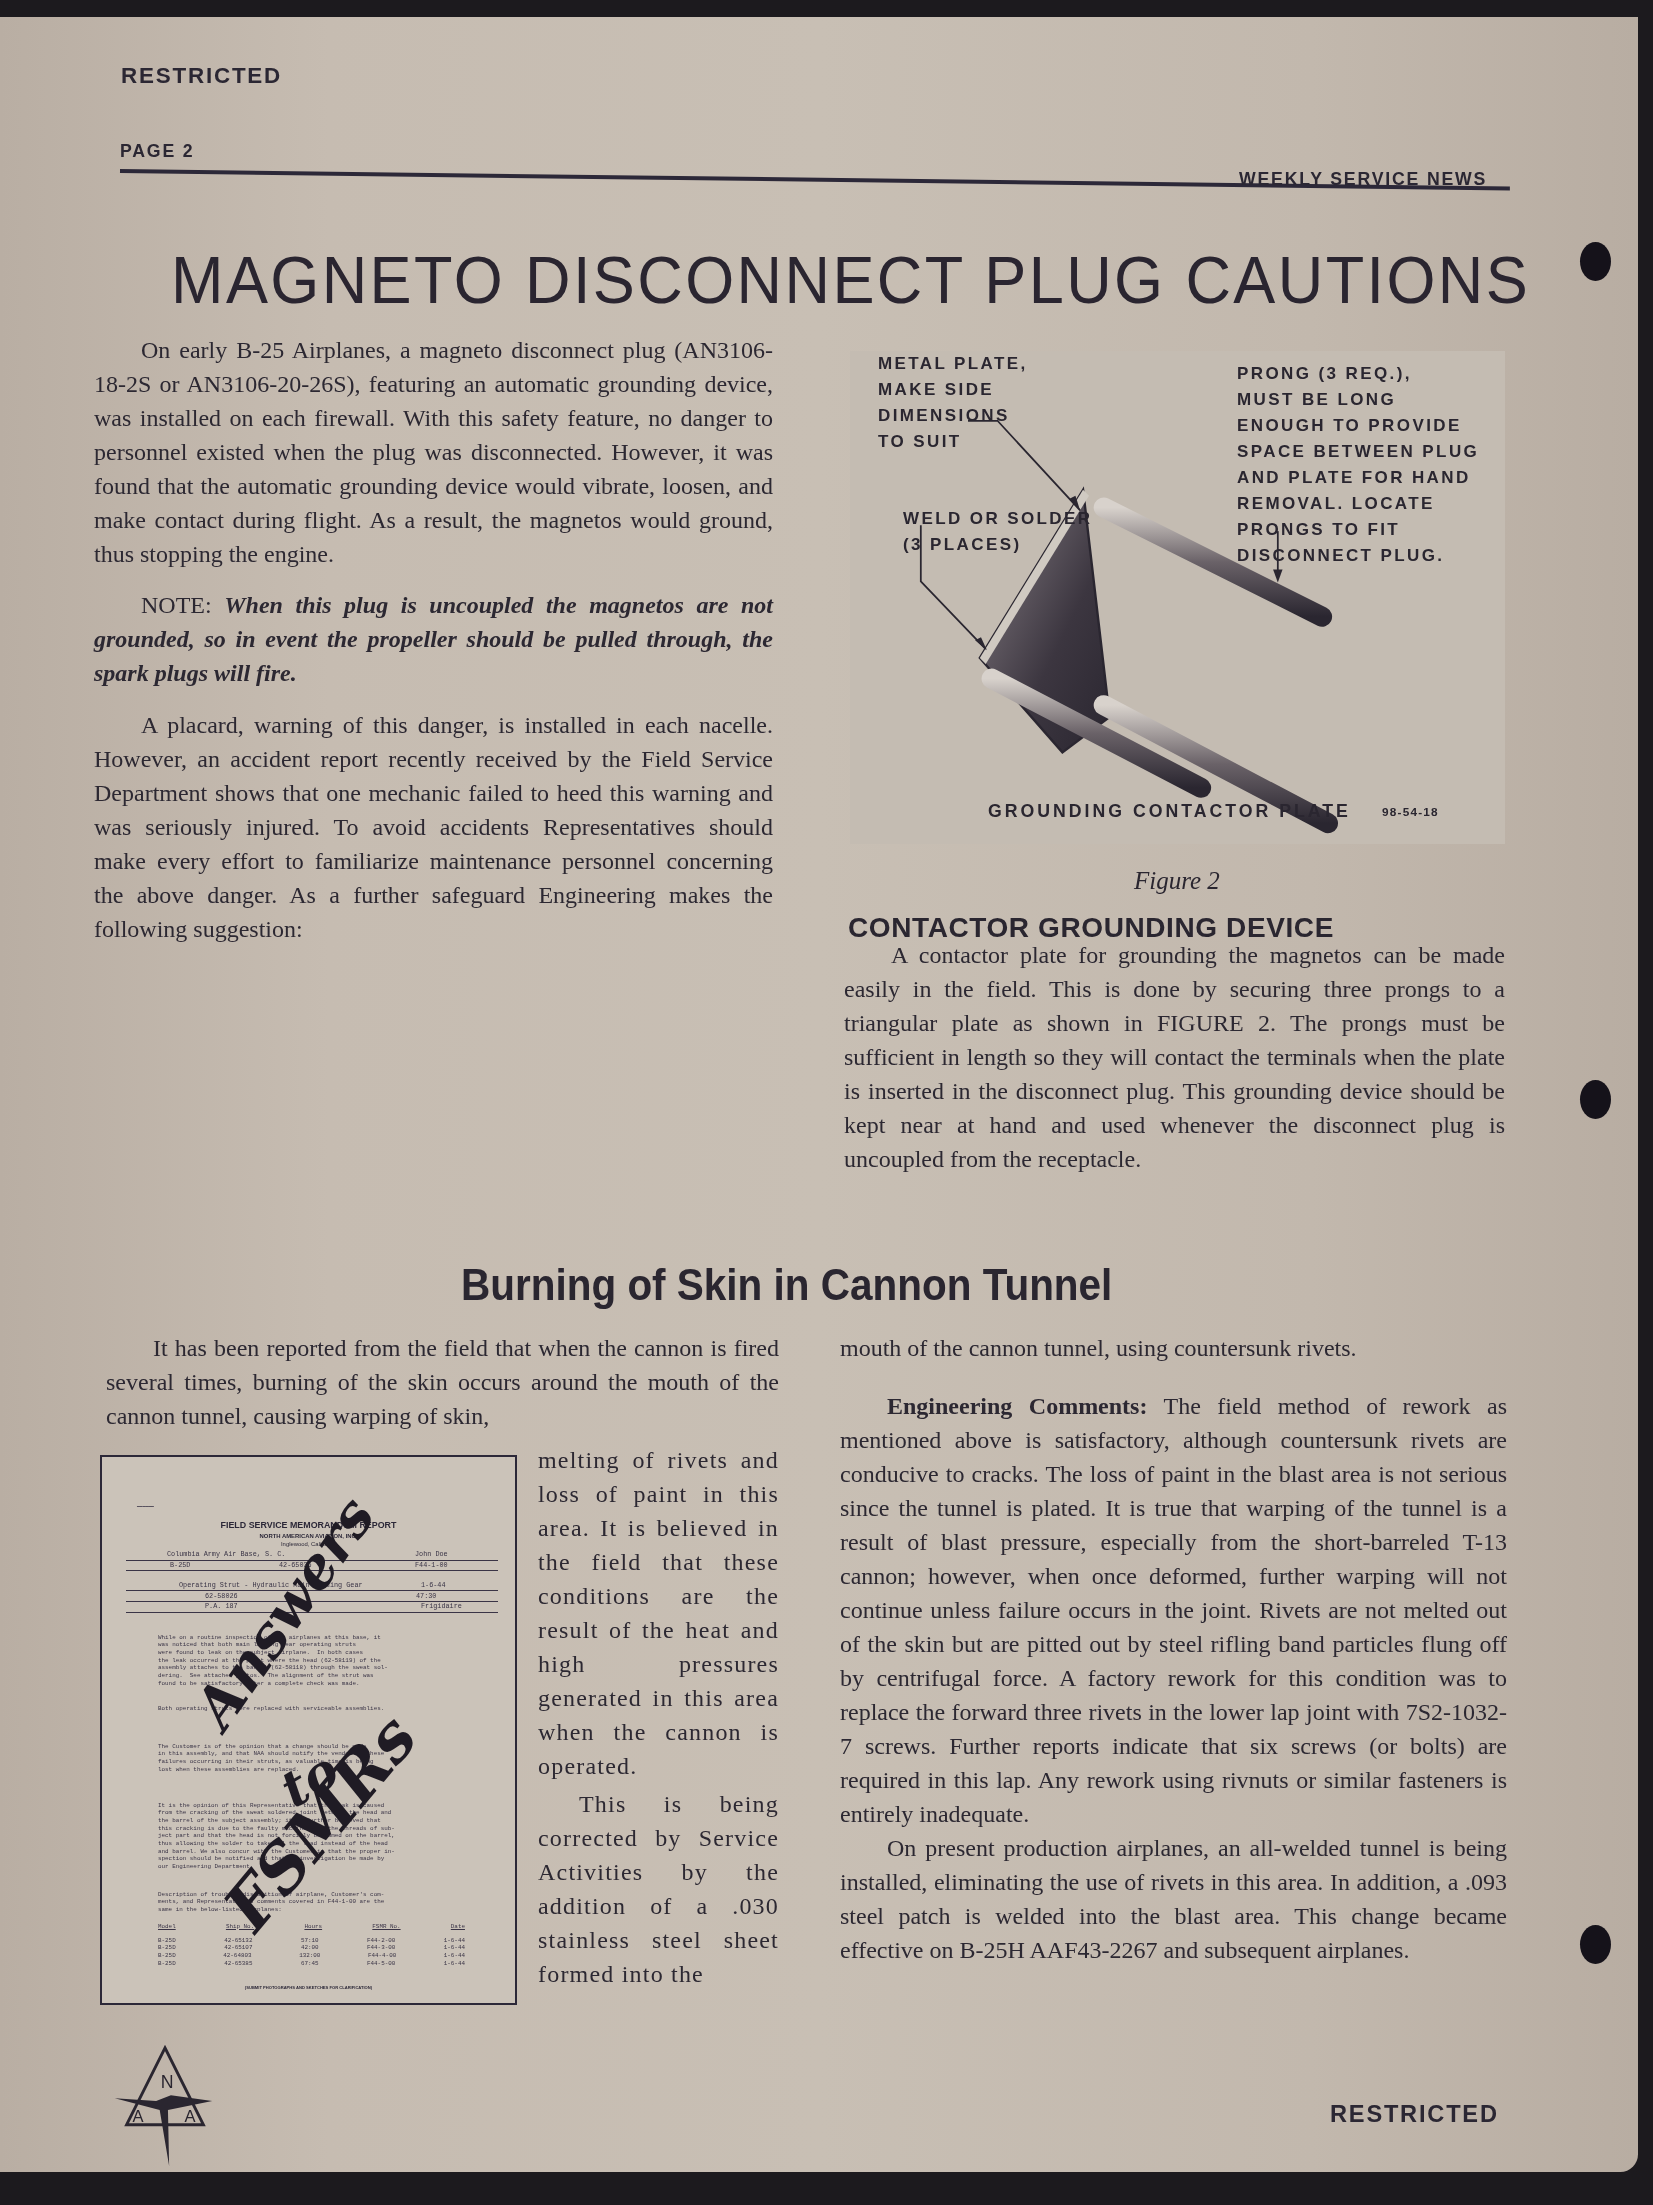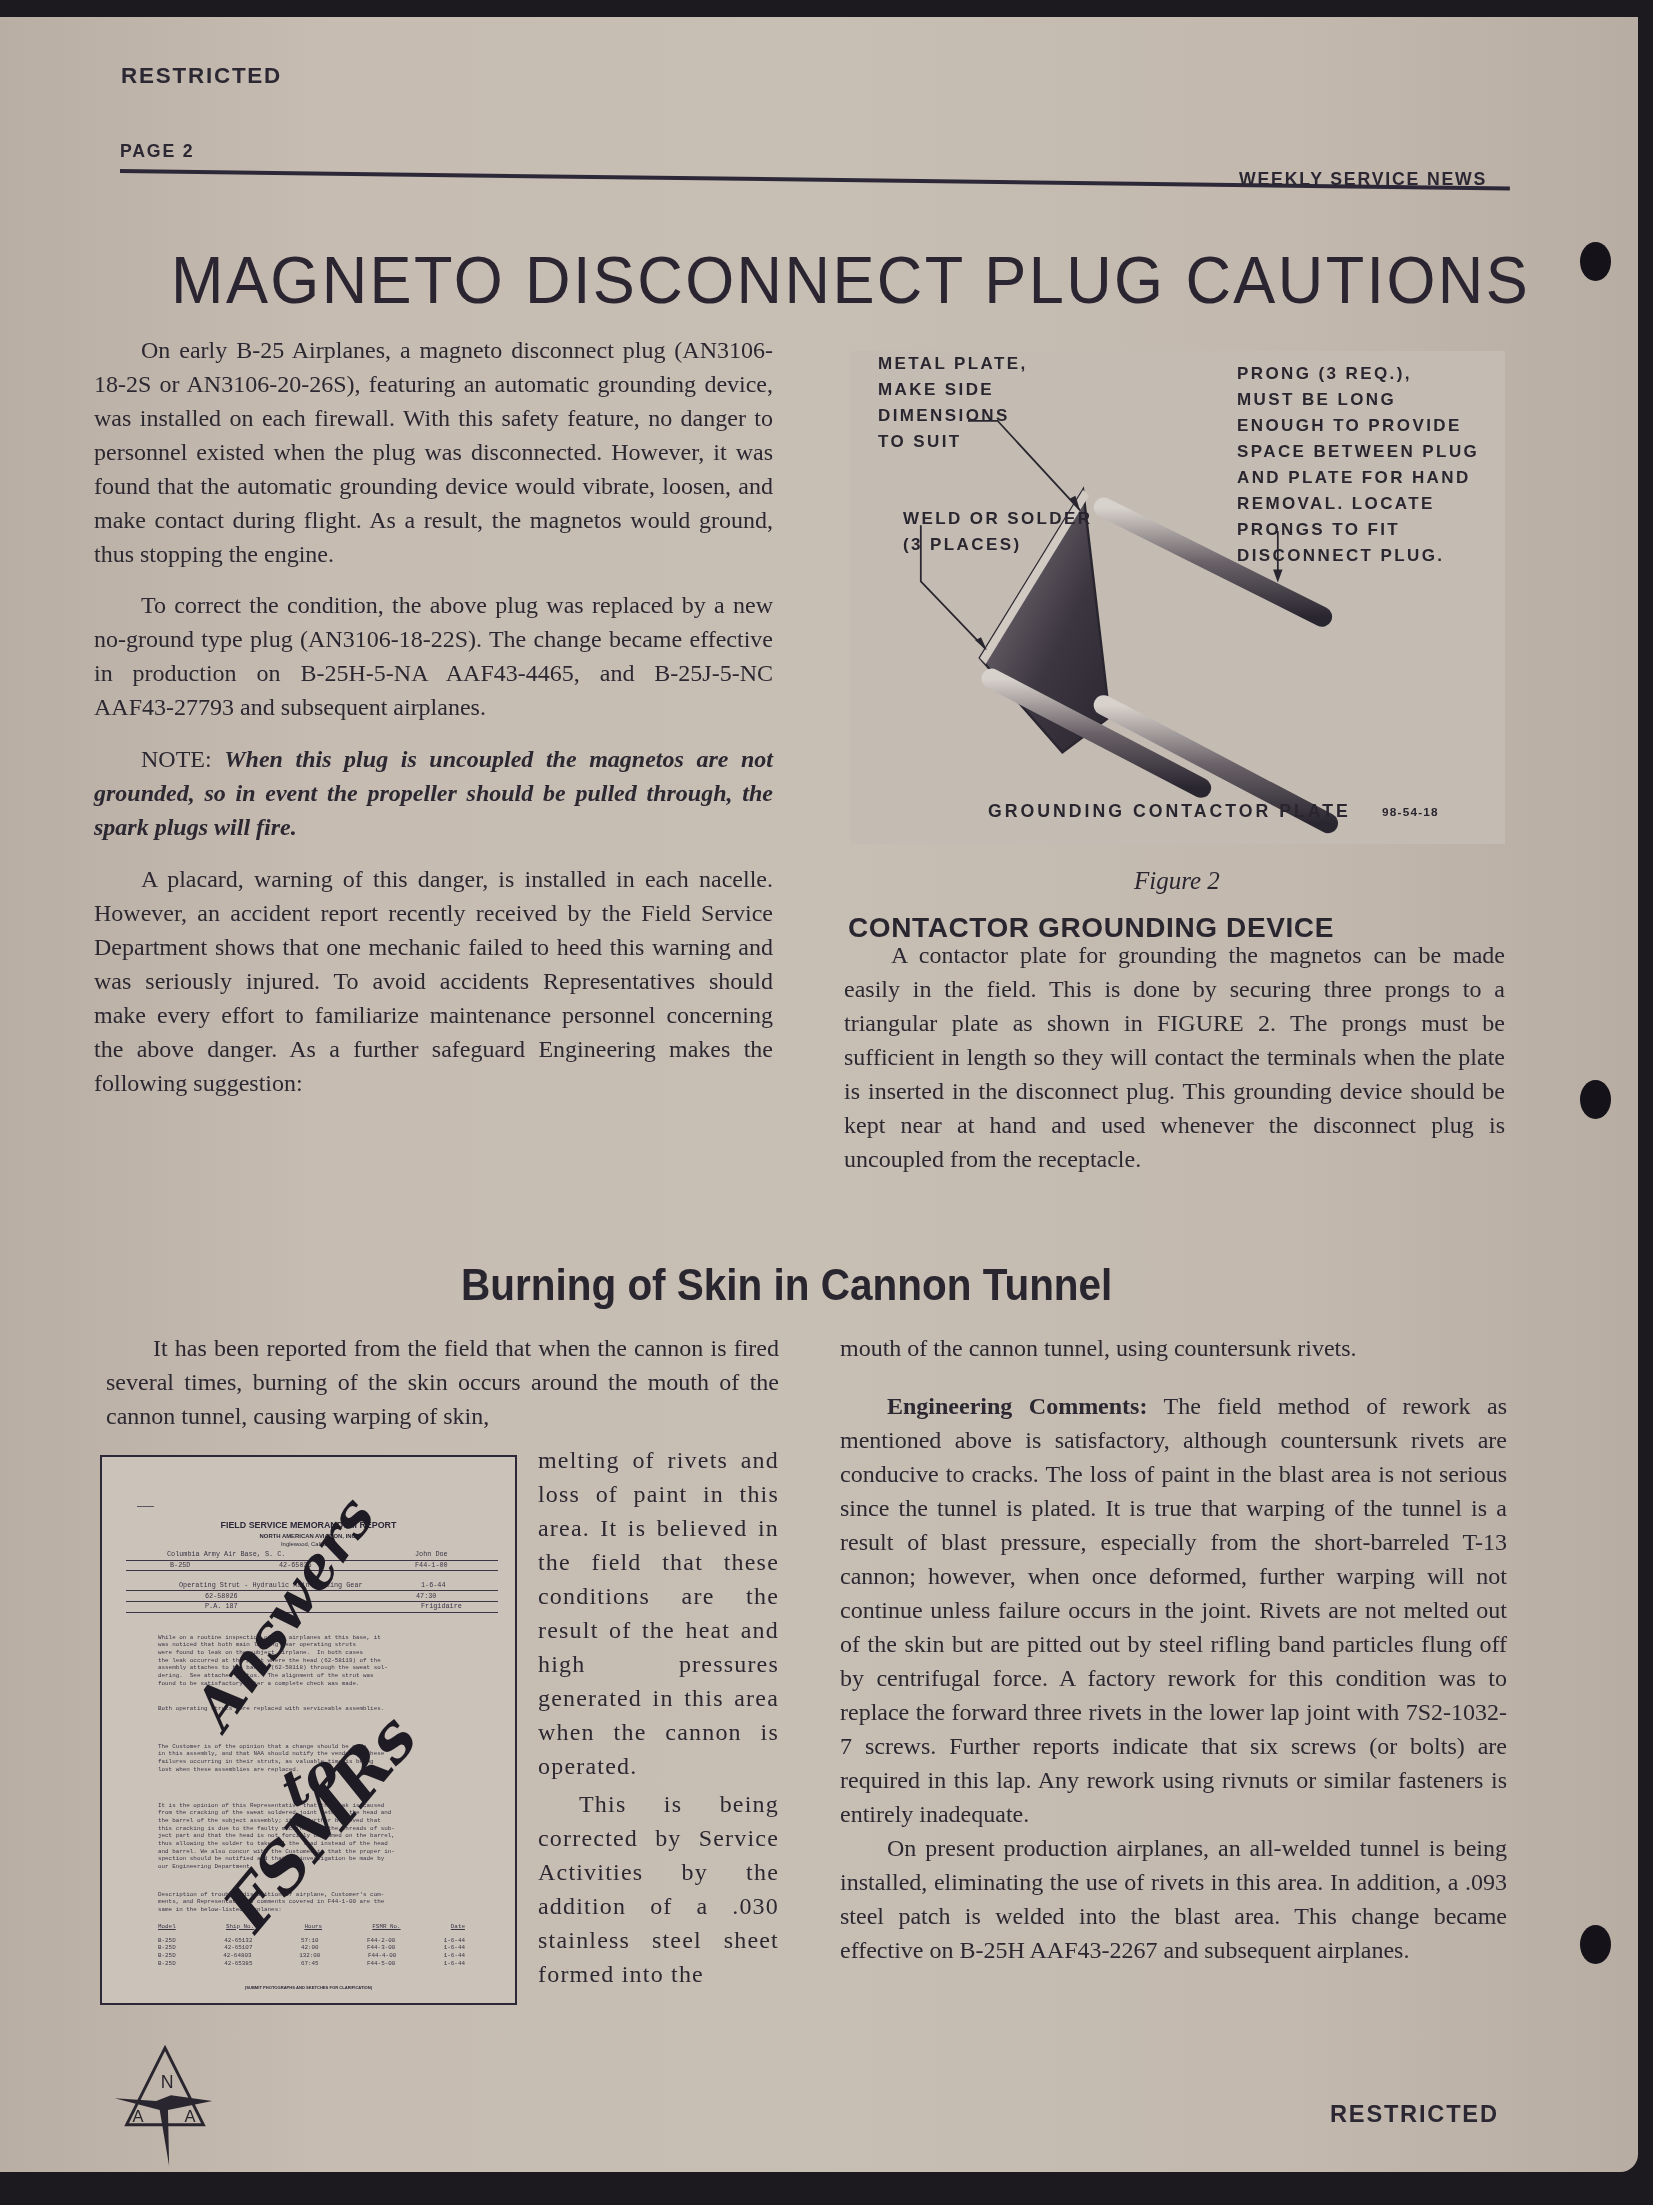--- a/index.html
+++ b/index.html
@@ -79,21 +79,20 @@
 
   <div class="hdr hdr-restricted">RESTRICTED</div>
   <div class="hdr hdr-page">PAGE 2</div>
   <div class="hdr-rule"></div>
   <div class="hdr hdr-wsn">WEEKLY SERVICE NEWS</div>
 
   <div class="title">MAGNETO DISCONNECT PLUG CAUTIONS</div>
 
   <div class="col col-left-1">
     <p>On early B-25 Airplanes, a magneto disconnect plug (AN3106-18-2S or AN3106-20-26S), featuring an automatic grounding device, was installed on each firewall. With this safety feature, no danger to personnel existed when the plug was disconnected. However, it was found that the automatic grounding device would vibrate, loosen, and make contact during flight. As a result, the magnetos would ground, thus stopping the engine.</p>
-    <p>To correct the condition, the above plug was replaced by a new no-ground type plug (AN3106-18-22S). The change became effective in production on B-25H-5-NA AAF43-4465, and B-25J-5-NC AAF43-27793 and subsequent airplanes.</p>
     <p>
       <span class="note-label">NOTE:</span>
       <span class="note-text">When this plug is uncoupled the magnetos are not grounded, so in event the propeller should be pulled through, the spark plugs will fire.</span>
     </p>
     <p>A placard, warning of this danger, is installed in each nacelle. However, an accident report recently received by the Field Service Department shows that one mechanic failed to heed this warning and was seriously injured. To avoid accidents Representatives should make every effort to familiarize maintenance personnel concerning the above danger. As a further safeguard Engineering makes the following suggestion:</p>
   </div>
 
   <div class="figure">
     <svg width="655" height="493" viewBox="0 0 1110 835" style="position:absolute;left:0;top:0;">
       <defs>

